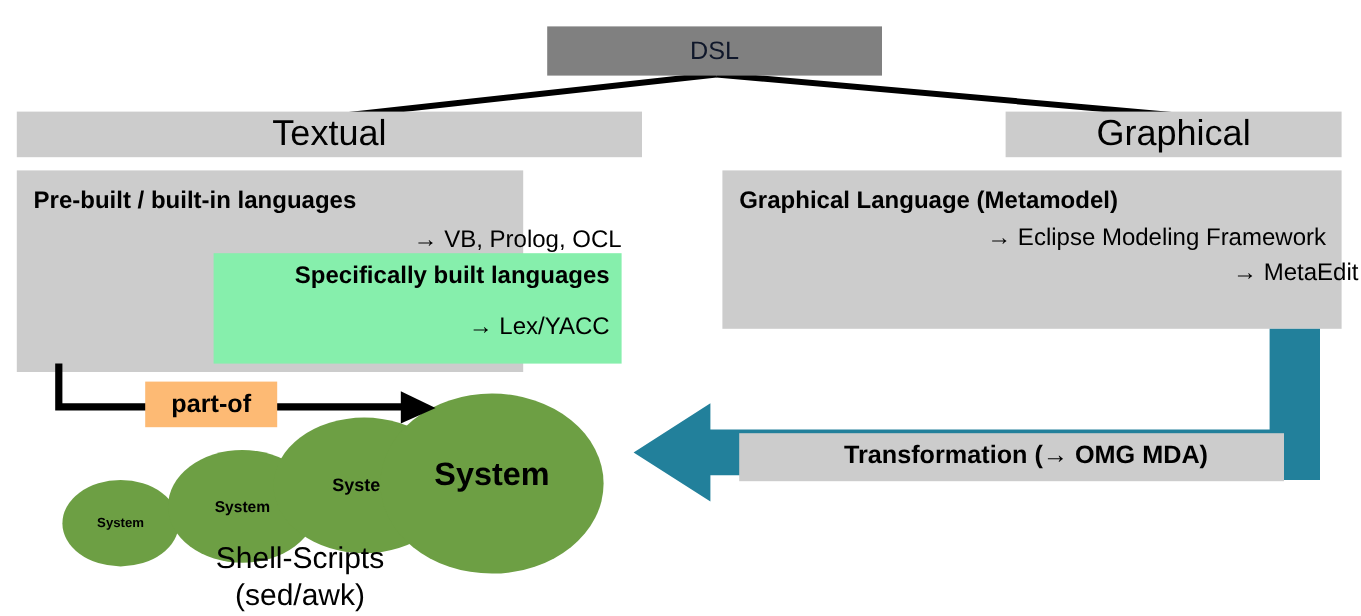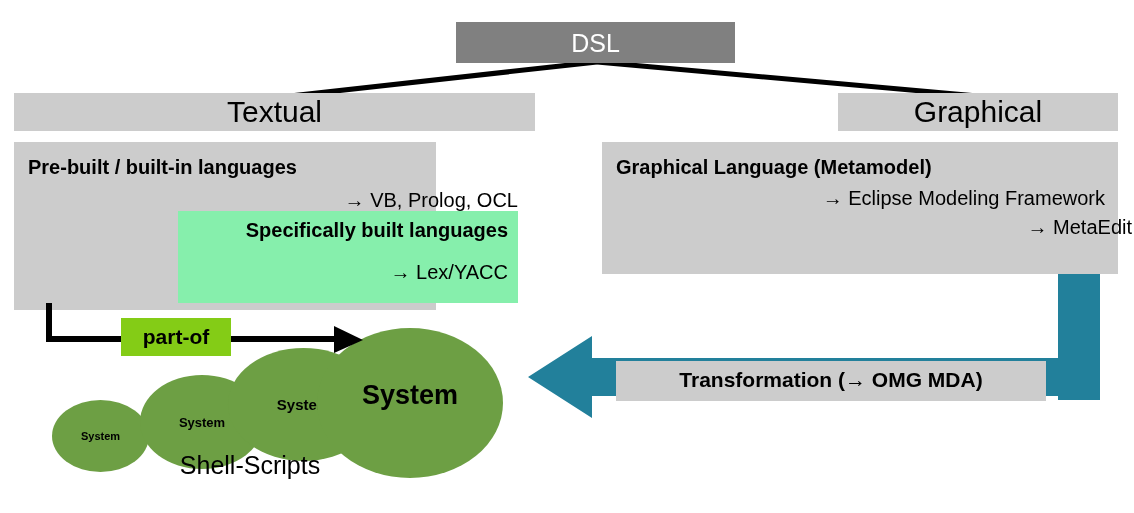--- a/index.html
+++ b/index.html
@@ -23,27 +23,27 @@
   .gray-box {
     background: #cccccc;
   }
   .dark-gray-box {
     background: #808080;
   }
   .green-box {
     background: #86efac;
   }
   .lightgreen-box {
-    background: #84cc16;
+    background: #fdba74;
   }
 
   
   .hdr-title {
-    font-size: 25px;
-    color: #ffffff;
+    font-size: 21px;
+    color: #0f172a;
     text-align: center;
     line-height: 40px;
   }
   .cat-title {
     font-size: 30px;
     color: #000000;
     line-height: 38px;
   }
   .bold-line {
     font-weight: bold;
@@ -149,21 +149,21 @@
     <div class="norm-line abs" style="left:0px; top:43px; width:503px; text-align:right;">→ Eclipse Modeling Framework</div>
     <div class="norm-line abs" style="left:0px; top:72px; width:503px; text-align:right;padding-left:27px;">→ MetaEdit</div>
   </div>
 
   <div class="abs" style="left:1058px; top:274px; width:42px; height:126px; background:#22809b;"></div>
 
   <svg class="overlay" viewBox="0 0 1134 513">
     <polygon points="528,377 592,336 592,358 1070,358 1070,396 592,396 592,418" fill="#22809b"></polygon>
   </svg>
 
-  <div class="abs gray-box" style="left:616px; top:361px; width:430px; height:40px;">
+  <div class="abs gray-box" style="left:616px; top:361px; width:430px; height:40px;padding-left:24px;">
     <div class="transform-label" style="margin-top:1px;">Transformation (→ OMG MDA)</div>
   </div>
 
 
   <div class="abs ellipse" style="left:52px; top:400px; width:97px; height:72px;">
     <span class="sys-label-sm" style="font-size:11px;">System</span>
   </div>
 
   <div class="abs ellipse" style="left:140px; top:375px; width:124px; height:94px;">
     <span class="sys-label-sm" style="font-size:13px;">System</span>
@@ -171,20 +171,21 @@
 
   <div class="abs ellipse" style="left:228px; top:348px; width:151px; height:113px;">
     <span class="sys-label-sm" style="font-size:15px;">System</span>
   </div>
 
   <div class="abs ellipse" style="left:317px; top:328px; width:186px; height:150px;">
     <span class="sys-label-big" style="margin-top:-16px;">System</span>
   </div>
 
   <div class="abs plain-label" style="left:145px; top:450px; width:210px;">Shell-Scripts</div>
+  <div class="abs plain-label" style="left:145px; top:481px; width:210px;">(sed/awk)</div>
 
   <svg class="overlay" viewBox="0 0 1134 513">
     <polyline points="49,303 49,339 339,339" fill="none" stroke="#000000" stroke-width="6"></polyline>
     <polygon points="334,326 363,340 334,353" fill="#000000"></polygon>
   </svg>
 
   <div class="abs lightgreen-box" style="left:121px; top:318px; width:110px; height:38px;">
     <div class="partof-label">part-of</div>
   </div>
 

